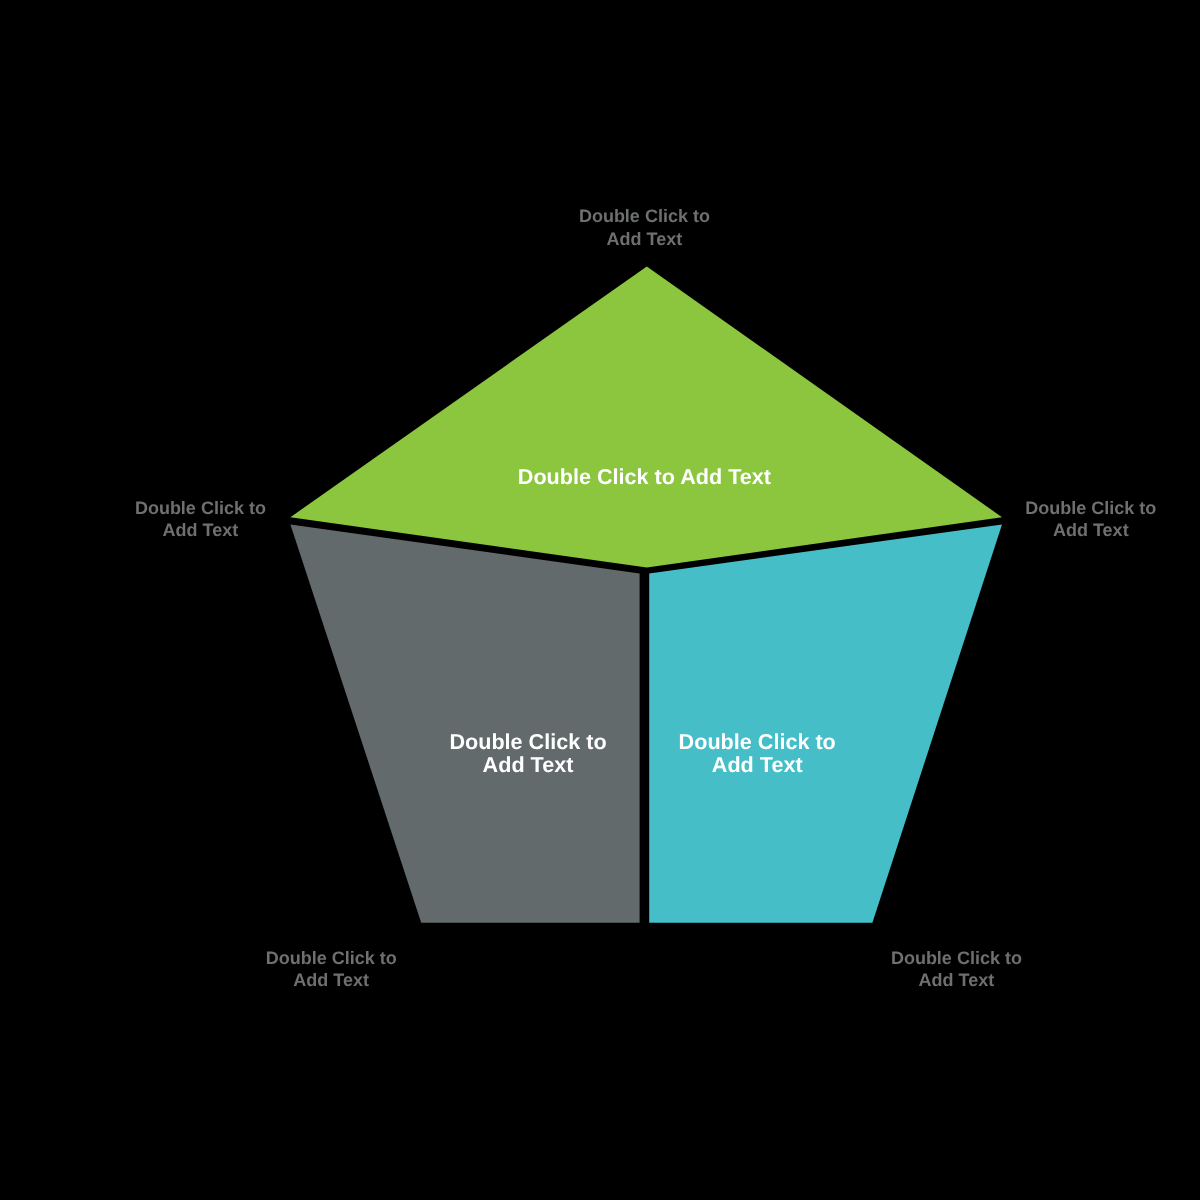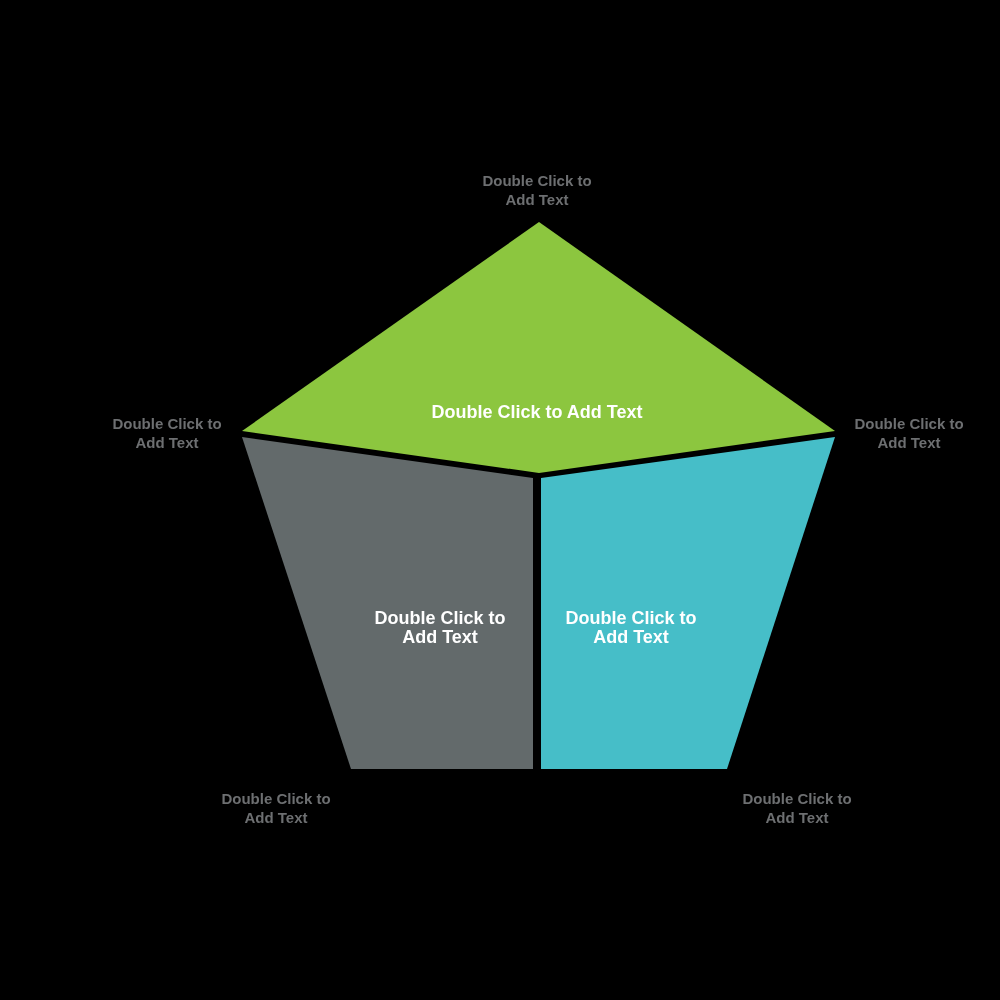--- a/index.html
+++ b/index.html
@@ -40,21 +40,21 @@
     font-size: 18px;
     line-height: 19px;
   }
   .outer-label span, .inner-label span { display: block; }
   
   .pos-outer-top          { left: 497px; top: 190px; }
   .pos-outer-left         { left: 127px; top: 433px; }
   .pos-outer-right        { left: 869px; top: 433px; }
   .pos-outer-bottom-left  { left: 236px; top: 808px; }
   .pos-outer-bottom-right { left: 757px; top: 808px; }
-  .pos-inner-top          { left: 497px; top: 412px; }
+  .pos-inner-top          { left: 497px; top: 398px; }
   .pos-inner-bottom-left  { left: 400px; top: 628px; }
   .pos-inner-bottom-right { left: 591px; top: 628px; }
 </style>
 </head>
 <body>
 
 <div class="canvas">
 
   <svg class="diagram-svg" viewBox="0 0 1000 1000">
     <polygon points="202,431 499,222 795,431 499,473" fill="#8CC63F"></polygon>

